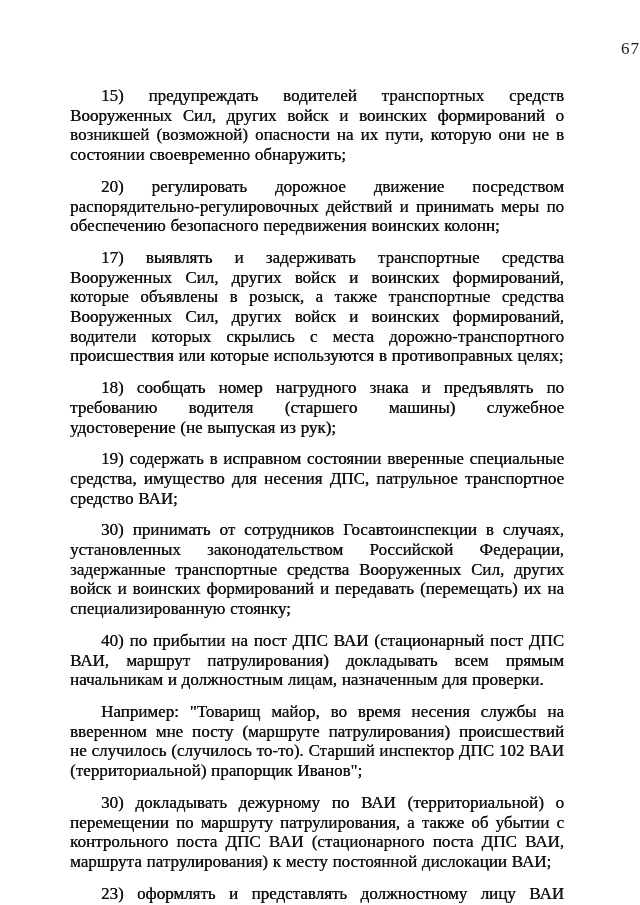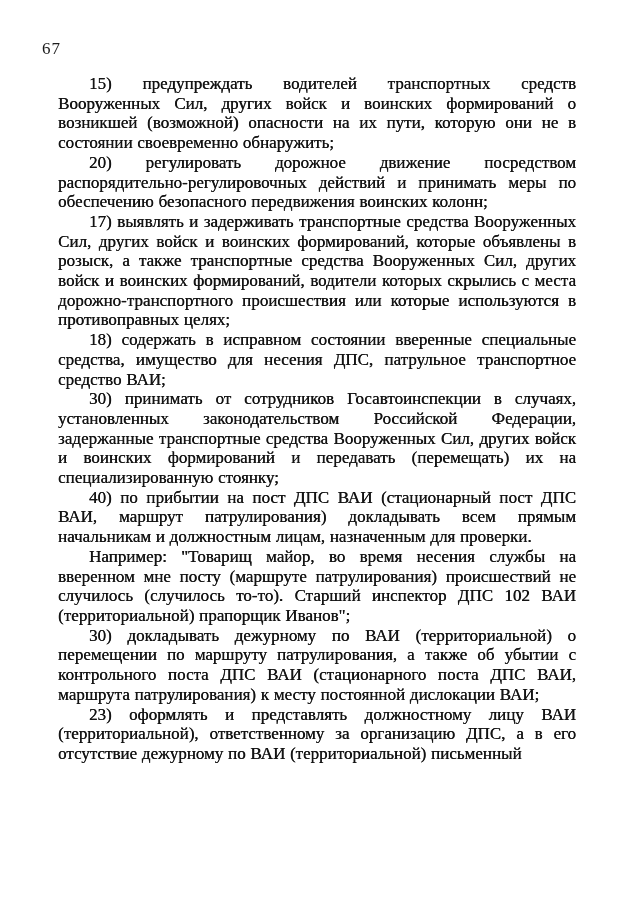--- a/index.html
+++ b/index.html
@@ -17,54 +17,55 @@
     .page {
       position: absolute;
       inset: 0;
       background: #ffffff;
     }
     .page-number {
       position: absolute;
       top: 39px;
       left: 0;
       width: 640px;
-      text-align: left;
+      text-align: right;
       text-indent: 42px;
       font-size: 17px;
       letter-spacing: 1px;
       color: #1c1c1c;
     }
     .text-block {
       position: absolute;
       left: 58px;
       top: 74px;
       width: 518px;
     }
     .para {
-      margin: 0;
+      margin: 12px;
       padding: 0;
       text-indent: 31px;
       text-align: justify;
       font-size: 17px;
       line-height: 19.7px;
       color: #141414;
       text-shadow: 0.3px 0 0 #141414;
       word-spacing: 0.5px;
     }
   </style>
 </head>
 <body>
 
 <div class="page">
   <div class="page-number">67</div>
 
   <div class="text-block">
     <p class="para">15) предупреждать водителей транспортных средств Вооруженных Сил, других войск и воинских формирований о возникшей (возможной) опасности на их пути, которую они не в состоянии своевременно обнаружить;</p>
     <p class="para">20) регулировать дорожное движение посредством распорядительно-регулировочных действий и принимать меры по обеспечению безопасного передвижения воинских колонн;</p>
     <p class="para">17) выявлять и задерживать транспортные средства Вооруженных Сил, других войск и воинских формирований, которые объявлены в розыск, а также транспортные средства Вооруженных Сил, других войск и воинских формирований, водители которых скрылись с места дорожно-транспортного происшествия или которые используются в противоправных целях;</p>
-    <p class="para">18) содержать в исправном состоянии вверенные специальные средства, имущество для несения ДПС, патрульное транспортное средство ВАИ;</p>
+    <p class="para">18) сообщать номер нагрудного знака и предъявлять по требованию водителя (старшего машины) служебное удостоверение (не выпуская из рук);</p>
+    <p class="para">19) содержать в исправном состоянии вверенные специальные средства, имущество для несения ДПС, патрульное транспортное средство ВАИ;</p>
     <p class="para">30) принимать от сотрудников Госавтоинспекции в случаях, установленных законодательством Российской Федерации, задержанные транспортные средства Вооруженных Сил, других войск и воинских формирований и передавать (перемещать) их на специализированную стоянку;</p>
     <p class="para">40) по прибытии на пост ДПС ВАИ (стационарный пост ДПС ВАИ, маршрут патрулирования) докладывать всем прямым начальникам и должностным лицам, назначенным для проверки.</p>
     <p class="para">Например: "Товарищ майор, во время несения службы на вверенном мне посту (маршруте патрулирования) происшествий не случилось (случилось то-то). Старший инспектор ДПС 102 ВАИ (территориальной) прапорщик Иванов";</p>
     <p class="para">30) докладывать дежурному по ВАИ (территориальной) о перемещении по маршруту патрулирования, а также об убытии с контрольного поста ДПС ВАИ (стационарного поста ДПС ВАИ, маршрута патрулирования) к месту постоянной дислокации ВАИ;</p>
     <p class="para">23) оформлять и представлять должностному лицу ВАИ (территориальной), ответственному за организацию ДПС, а в его отсутствие дежурному по ВАИ (территориальной) письменный</p>
   </div>
 </div>
 
 </body></html>

